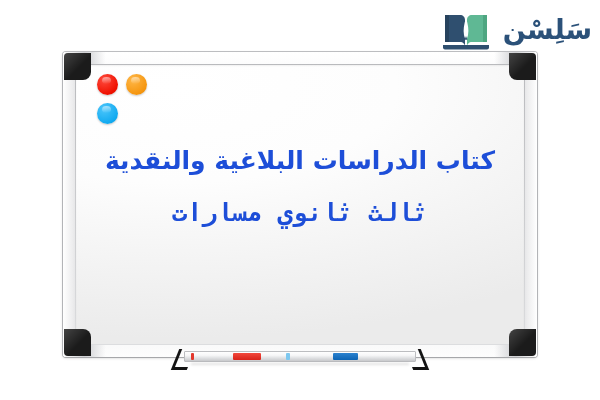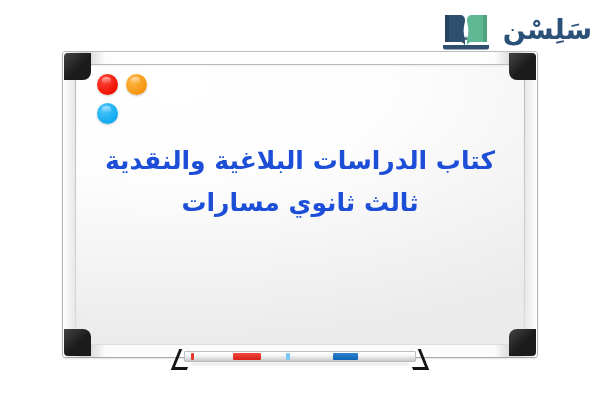--- a/index.html
+++ b/index.html
@@ -154,21 +154,21 @@
     z-index: 3;
   }
   .board-line {
     font-family: "DejaVu Sans", "Liberation Sans", sans-serif;
     font-weight: bold;
     color: #1d4ed8;
     line-height: 1.34;
     white-space: nowrap;
   }
   .board-line.line1 { font-size: 25px; }
-  .board-line.line2 { font-size: 25px; margin-top: 8px; }
+  .board-line.line2 { font-size: 25px; margin-top: 20px; font-family: Liberation Mono, monospace; }
 
   
   .tray {
     position: absolute;
     left: 175px;
     top: 349px;
     width: 250px;
     height: 22px;
   }
   .tray-bracket {

